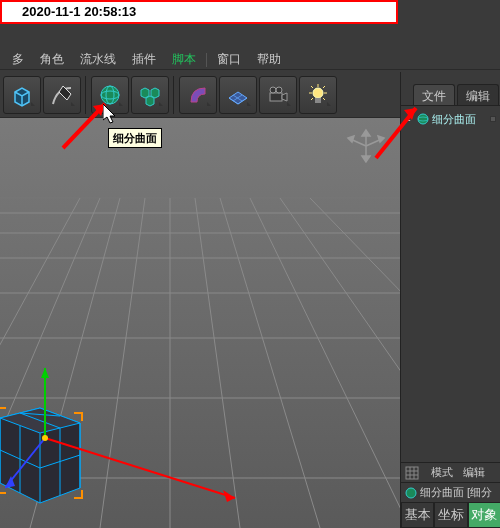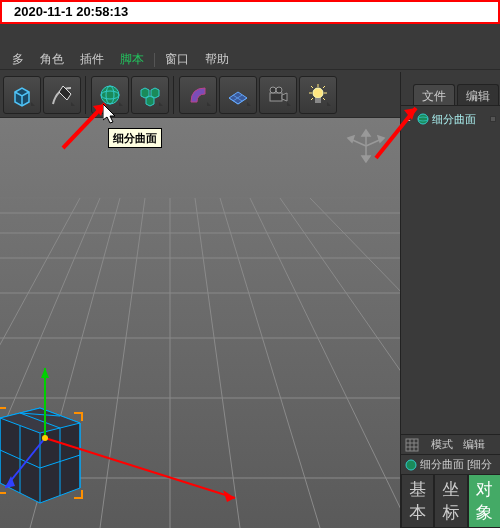--- a/index.html
+++ b/index.html
@@ -1,17 +1,17 @@
 <!DOCTYPE html>
 <html><head>
 <meta charset="utf-8">
 <style>
   * { box-sizing: border-box; margin: 0; padding: 0; }
   body { width: 500px; height: 528px; background: #3a3a3a; font-family: "Microsoft YaHei", sans-serif; font-size: 11px; color: #ccc; overflow: hidden; position: relative; }
-  .timestamp-bar { position: absolute; top: 0; left: 0; width: 500px; height: 24px; background: #fff; border: 2px solid #ff0000; color: #000; font-family: Arial; font-weight: bold; font-size: 13px; padding: 2px 12px; z-index: 100; }
+  .timestamp-bar { position: absolute; top: 0; left: 0; width: 398px; height: 24px; background: #fff; border: 2px solid #ff0000; color: #000; font-family: Arial; font-weight: bold; font-size: 13px; padding: 2px 20px; z-index: 100; }
   .menubar { position: absolute; top: 50px; left: 0; width: 500px; height: 20px; background: #3a3a3a; border-bottom: 1px solid #2a2a2a; display: flex; align-items: center; padding-left: 4px; }
   .menubar span { padding: 2px 8px; color: #ccc; font-size: 12px; }
   .menubar span.highlight { color: #22c55e; }
   .menubar .sep { width: 1px; height: 14px; background: #555; padding: 0; margin: 0 2px; }
   .toolbar { position: absolute; top: 72px; left: 0; width: 400px; height: 46px; background: #3a3a3a; display: flex; align-items: center; padding-left: 2px; border-bottom: 1px solid #2a2a2a;}
   .toolbtn { width: 38px; height: 38px; margin: 0 1px; background: linear-gradient(#4a4a4a,#383838); border: 1px solid #222; border-radius: 3px; display: flex; align-items: center; justify-content: center; position: relative; }
   .toolbtn.sep { width: 2px; background: transparent; border: none; border-left: 1px solid #222; border-radius: 0; margin: 0 3px; }
   .viewport { position: absolute; top: 118px; left: 0; width: 400px; height: 410px; background: #6a6a6a; overflow: hidden; }
   .rightpanel { position: absolute; top: 72px; left: 400px; width: 100px; height: 456px; background: #3a3a3a; border-left: 1px solid #222; }
   .tabs { display: flex; height: 22px; margin-top: 12px; border-bottom: 1px solid #222;}
@@ -20,39 +20,40 @@
   .objtree { padding: 4px 2px; }
   .objitem { display: flex; align-items: center; height: 18px; padding-left: 4px; }
   .objicon { width: 12px; height: 12px; margin-right: 3px; display: inline-flex; align-items: center; justify-content: center; }
   .objname { font-size: 11px; }
   .objname.sub { color: #aee; }
   .dots { margin-left: auto; display: flex; gap: 2px; padding-right: 2px;}
   .dot { width: 6px; height: 6px; background: #555; border: 1px solid #333;}
   .bottompanel { position: absolute; bottom: 0; width: 100px; background: #3a3a3a; }
   .botrow { display: flex; align-items: center; height: 20px; padding: 0 4px; border-top: 1px solid #222;}
   .bottabs { display: flex; }
-  .bottab { flex: 1; text-align: center; padding: 3px 0; font-size: 17px; background: #383838; border: 1px solid #222;}
+  .bottab { flex: 1; text-align: center; padding: 3px 0; font-size: 13px; background: #383838; border: 1px solid #222;}
   .bottab.active { background: #4a6; color: #fff;}
   .tooltip { position: absolute; top: 128px; left: 108px; background: #ffffe1; border: 1px solid #000; padding: 2px 4px; color: #000; font-size: 11px; z-index: 50; line-height: 1.3;}
   .tooltip div:first-child { font-weight: bold; }
   .cursor { position: absolute; top: 104px; left: 103px; z-index: 60; }
   .arrow-red { position: absolute; z-index: 55; }
   .movegizmo { position: absolute; top: 126px; left: 336px; z-index:5; }
   
   .gridsvg { position:absolute; inset:0; }
   .cubegroup { position: absolute; top: 260px; left: -10px; }
 </style>
 </head>
 <body>
 
 <div class="timestamp-bar"><span>2020-11-1 20:58:13</span></div>
 
 <div class="menubar">
   <span>多</span>
   <span>角色</span>
+  <span>流水线</span>
   <span>插件</span>
   <span class="highlight">脚本</span>
   <span class="sep"></span>
   <span>窗口</span>
   <span>帮助</span>
 </div>
 
 <div class="toolbar">
   <div class="toolbtn">
     <svg width="26" height="26">

